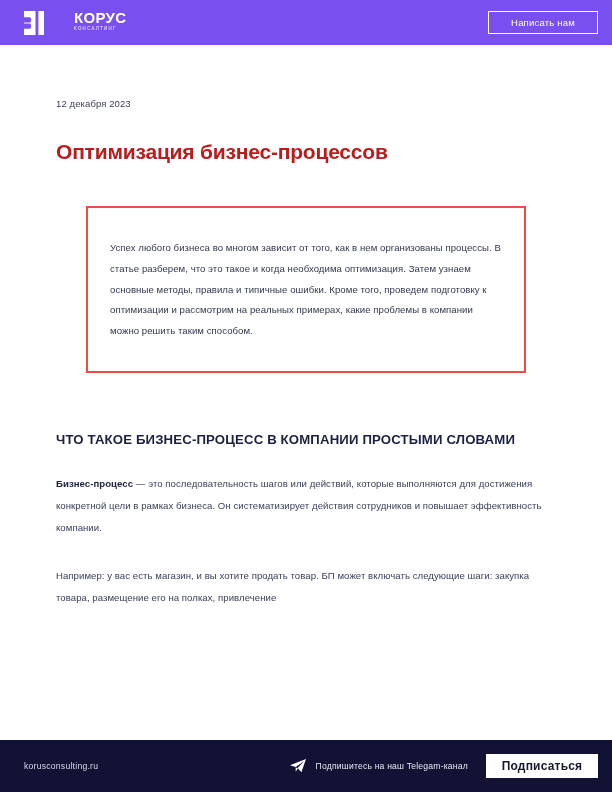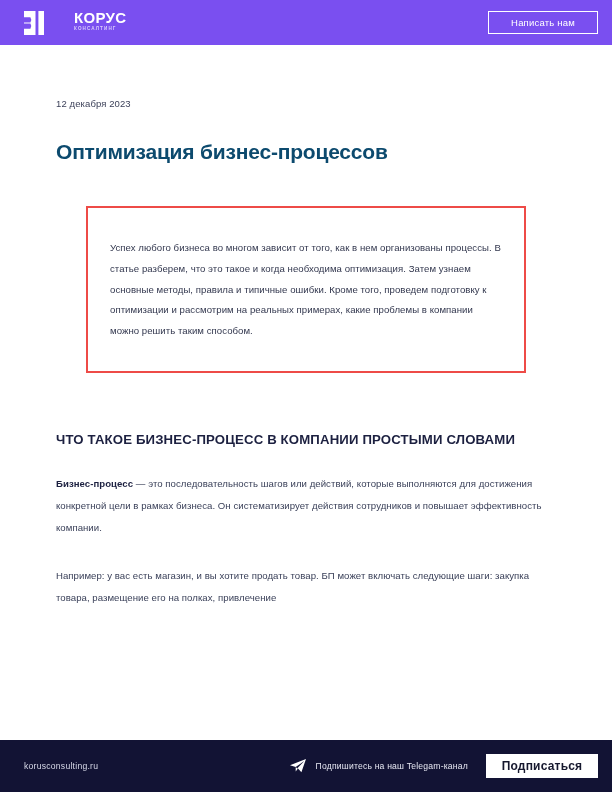--- a/index.html
+++ b/index.html
@@ -101,21 +101,21 @@
   .pub-date {
     font-size: 9.5px;
     color: #3a3f57;
     margin-top: 36px;
     letter-spacing: 0.1px;
   }
 
   .article-title {
     font-size: 21px;
     font-weight: bold;
-    color: #0c4a6e;
+    color: #b91c1c;
     margin: 30px 0 0 0;
     letter-spacing: -0.2px;
     line-height: 1.25;
   }
 
   .lede-box {
     margin: 41px 30px 8px 30px;
     border: 2.2px solid #ee4b47;
     padding: 30px 22px 30px 22px;
     box-sizing: border-box;

